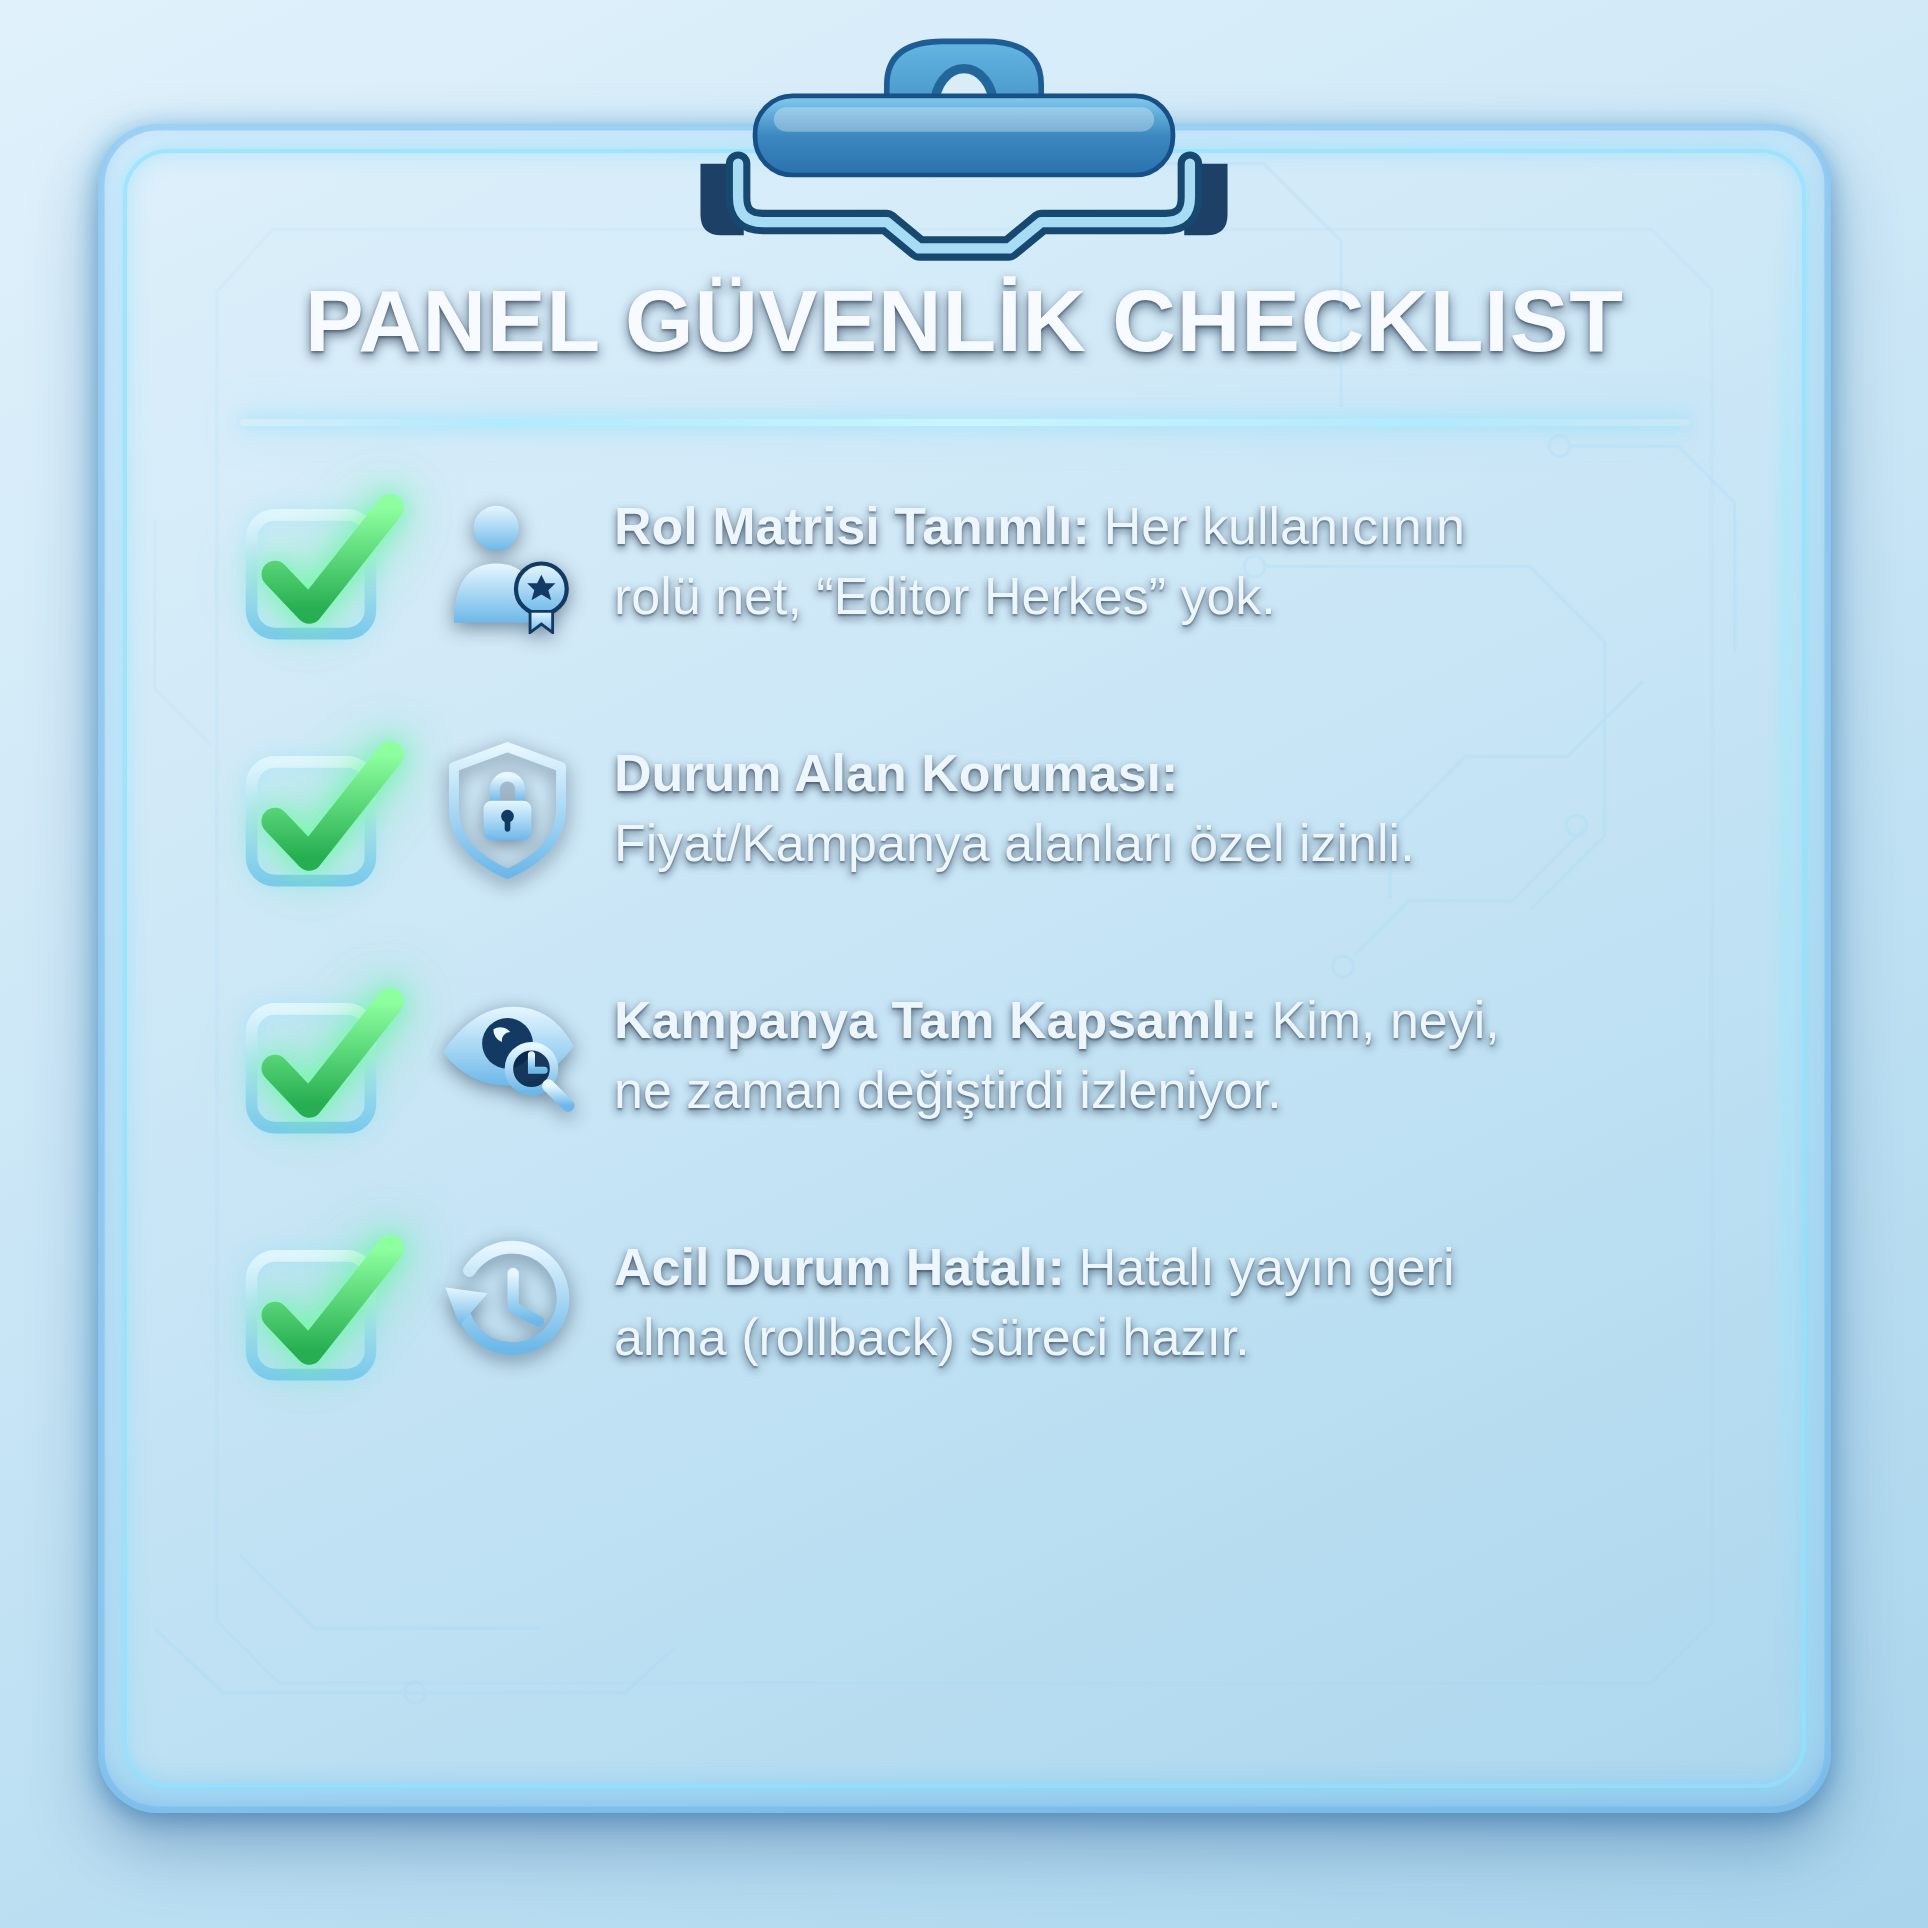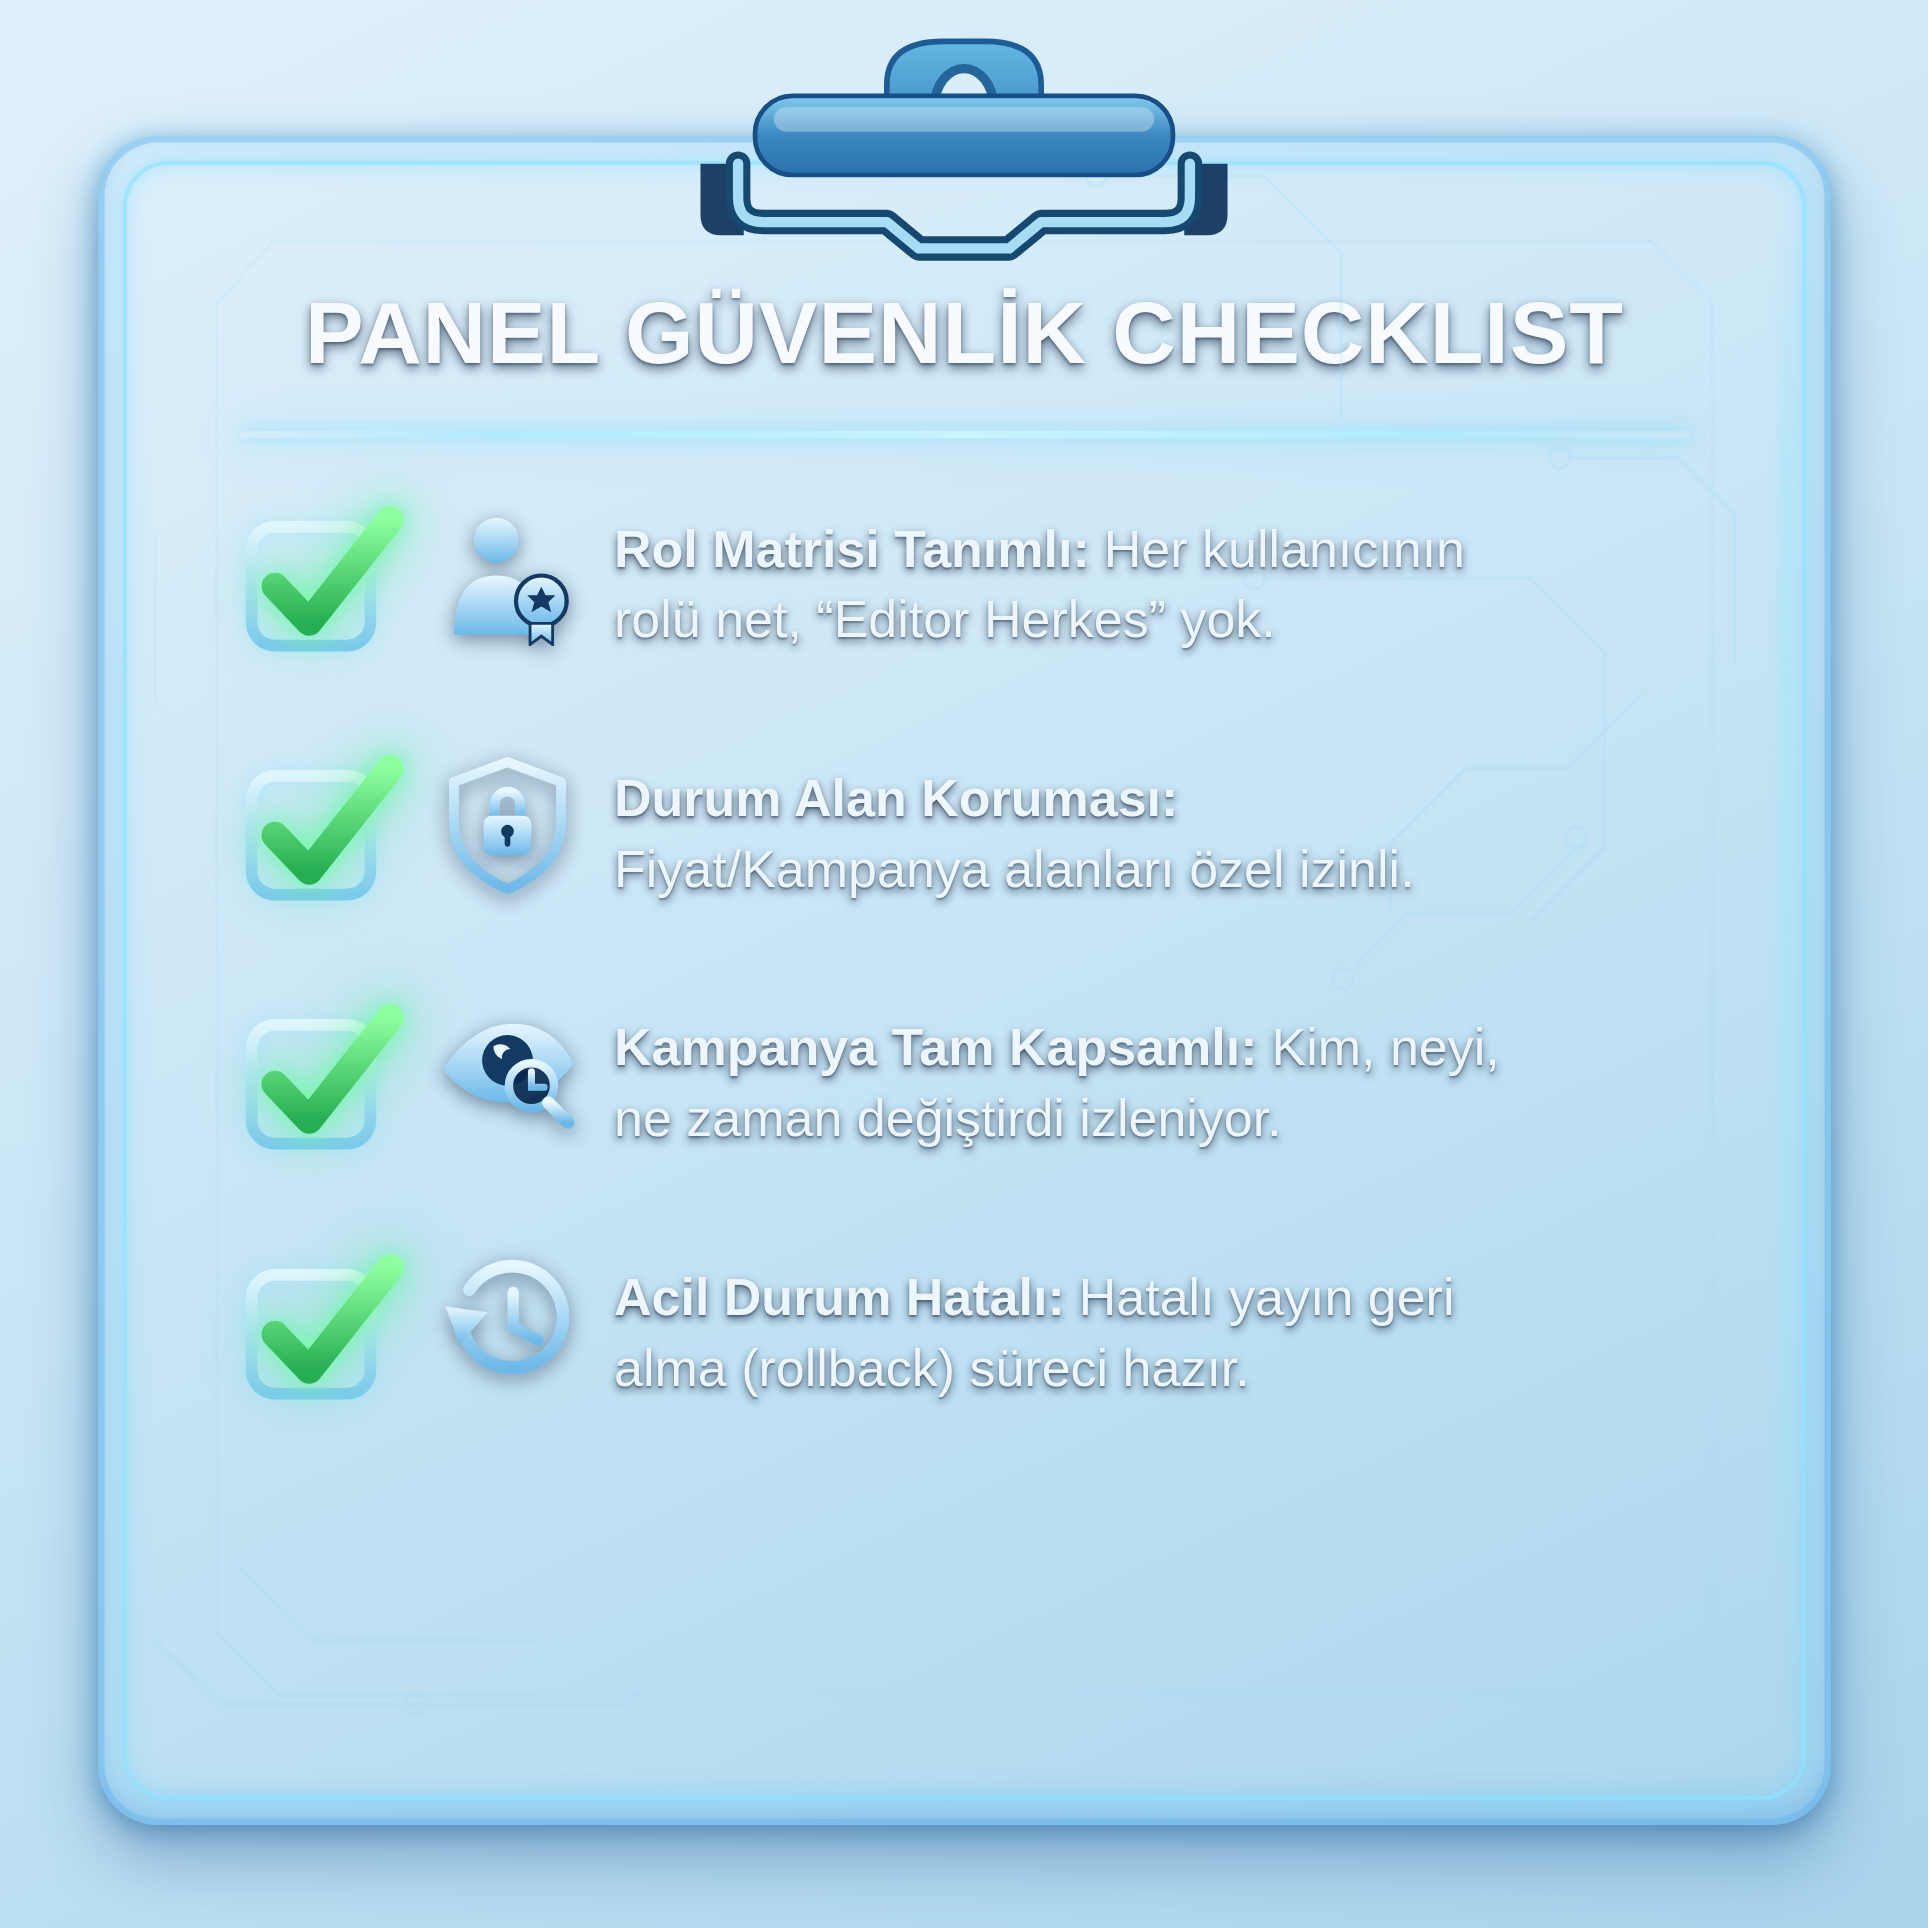--- a/index.html
+++ b/index.html
@@ -3,21 +3,21 @@
 <meta charset="utf-8">
 <style>
   html,body{margin:0;padding:0;}
   body{
     width:1928px;height:1928px;overflow:hidden;position:relative;
     font-family:"Liberation Sans","DejaVu Sans",sans-serif;
     background:linear-gradient(155deg,#e0f1fb 0%,#d2eaf8 30%,#bfe1f3 62%,#a9d4ec 100%);
   }
   
   .panel{
-    position:absolute;left:98px;top:136px;width:1733px;height:1689px;
+    position:absolute;left:98px;top:124px;width:1733px;height:1689px;
     border-radius:60px;
     background:
       radial-gradient(ellipse 1130px 395px at 50% 4%,rgba(255,255,255,.16),rgba(255,255,255,0) 70%),
       radial-gradient(ellipse 1318px 847px at 50% 78%,rgba(0,10,30,.25),rgba(0,10,30,0) 75%),
       linear-gradient(180deg,#3e88c4 0%,#2d6fa9 12%,#1d558c 27%,#154273 44%,#103257 64%,#0d2a4a 84%,#123ciff 100%,#123a5f 100%);
     box-shadow:
       0 32px 66px rgba(30,80,140,.38),
       0 7.5px 21px rgba(30,80,140,.30),
       -9.4px 0 21px rgba(120,215,250,.28),
       9.4px 0 21px rgba(120,215,250,.18),
@@ -53,21 +53,21 @@
   }
   
   .list{margin:60px 0 0 0;padding:0 132px 0 141px;}
   .row{display:flex;align-items:flex-start;gap:30px;margin-bottom:40px;min-height:207px;}
   .cbx{width:162px;height:162px;flex:0 0 162px;overflow:visible;
        filter:drop-shadow(0 0 9.4px rgba(130,220,255,.40));}
   .cbx .check{filter:drop-shadow(0 0 16px rgba(110,255,150,.85)) drop-shadow(0 0 34px rgba(90,240,130,.45));}
   .ico{width:153px;flex:0 0 153px;display:flex;justify-content:center;margin-top:7.5px;
        filter:drop-shadow(0 5.6px 9.4px rgba(0,15,40,.45));}
   .txt{
-    margin-top:16px;max-width:1130px;
+    margin-top:5px;max-width:1130px;
     font-size:52px;line-height:1.36;color:#eef6fd;
     text-shadow:0 3.8px 8.5px rgba(0,15,40,.6),0 1.9px 1.9px rgba(0,15,40,.35);
   }
   .txt .lead{font-weight:700;margin-right:14px;}
   .txt .rest{font-weight:400;white-space:pre-line;}
 </style>
 </head>
 <body>
 
 <svg width="0" height="0" style="position:absolute" aria-hidden="true">

